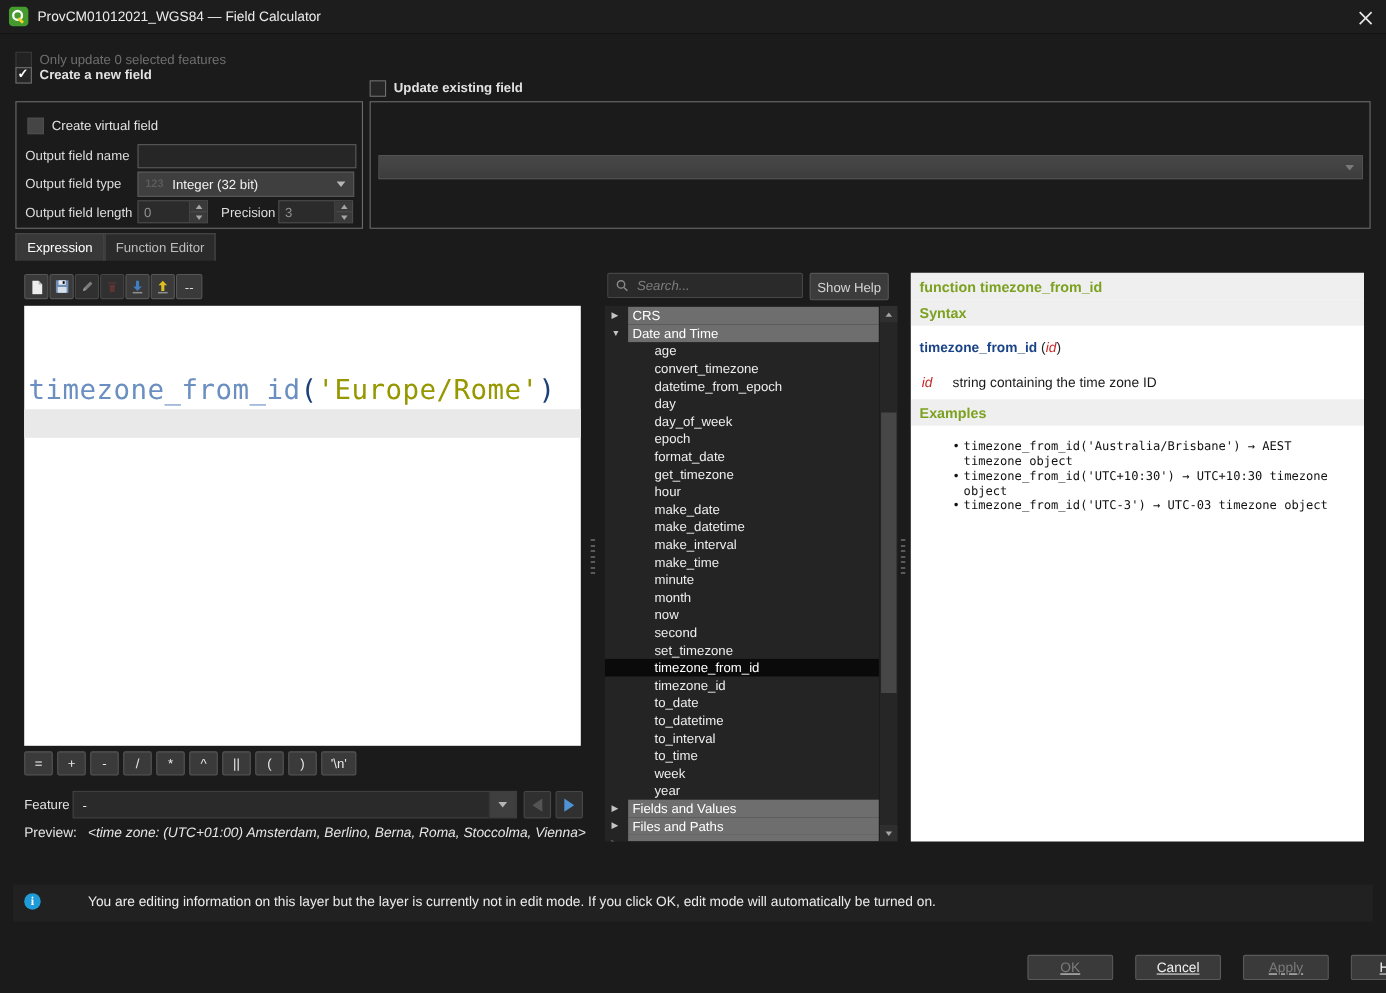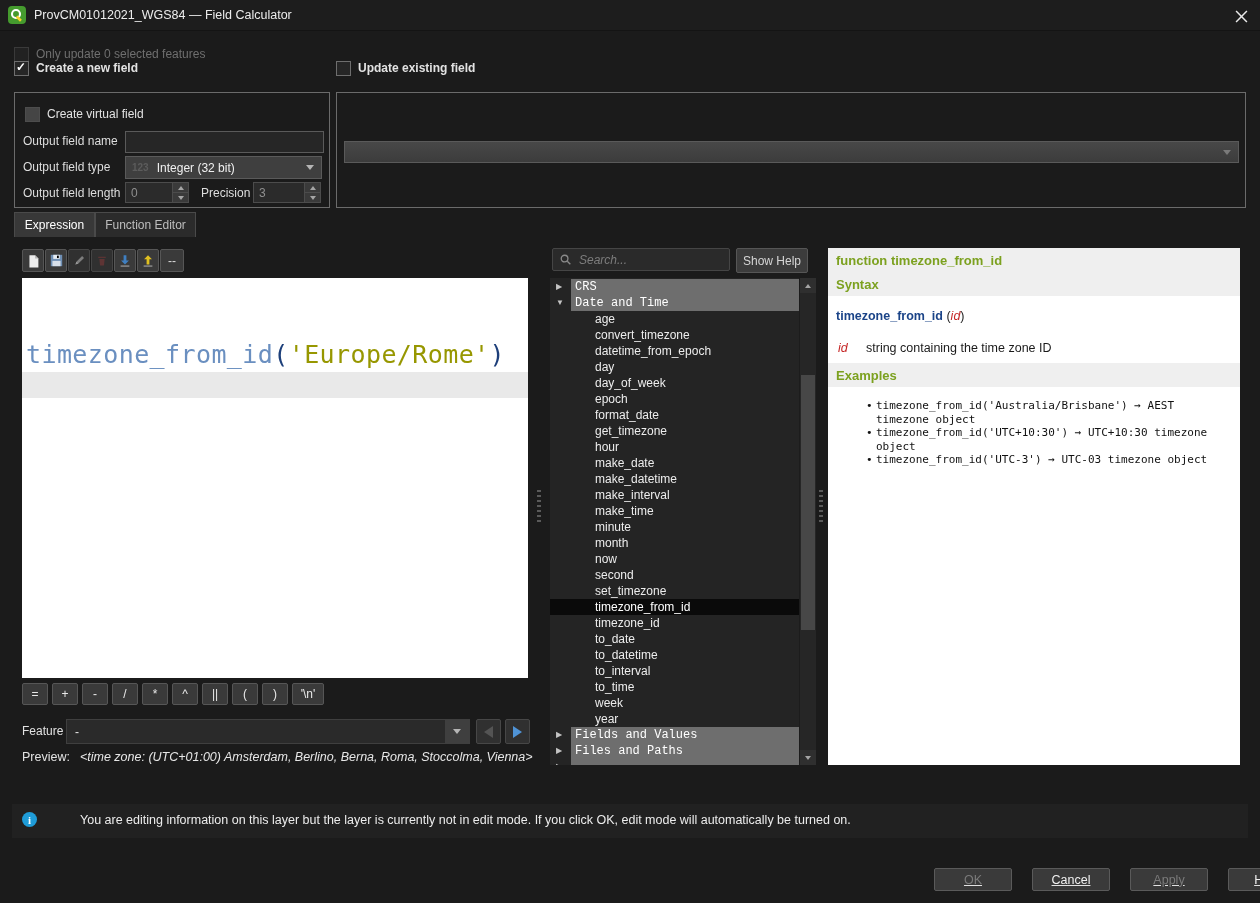--- a/index.html
+++ b/index.html
@@ -107,21 +107,21 @@
     justify-content:center;}
 
   .tree{position:absolute;left:550px;top:278px;width:266px;height:487px;background:#242424;
     overflow:hidden;}
   .tree-rows{position:absolute;left:0;top:1px;width:250px;}
   .tree-row{height:16px;line-height:16px;position:relative;white-space:nowrap;font-size:12px;}
   .tree-row .tw{position:absolute;left:6px;top:0;width:12px;font-size:8px;color:#c4c4c4;}
   .tree-row.group.collapsed .tw::before{content:"▶";}
   .tree-row.group.expanded .tw::before{content:"▼";}
   .tree-row.group .band{position:absolute;left:21px;right:0;top:0;bottom:0;background:#6e6e6e;
-    color:#fff;padding-left:4px;font-family:Liberation Mono, monospace;}
+    color:#fff;padding-left:4px;}
   .tree-row.leaf .band{display:block;padding-left:45px;color:#ededed;}
   .tree-row.leaf.selected{background:#0a0a0a;}
   .tree-row.leaf.selected .band{color:#fff;}
   .tree-row.partial{height:6px;overflow:hidden;}
 
   .vscroll{position:absolute;right:0;top:0;bottom:0;width:16px;background:#262626;
     border-left:1px solid #1c1c1c;}
   .vs-btn{position:absolute;left:0;width:16px;height:15px;background:#2f2f2f;display:flex;
     align-items:center;justify-content:center;}
   .vs-btn.up{top:0;}  .vs-btn.down{bottom:0;}
@@ -179,21 +179,21 @@
   </div>
 
   <div class="chkrow" style="left:14px;top:46px;">
     <span class="checkbox dim"></span>
     <span class="lbl dimtext">Only update 0 selected features</span>
   </div>
   <div class="chkrow" style="left:14px;top:60px;">
     <span class="checkbox checked"></span>
     <span class="lbl b">Create a new field</span>
   </div>
-  <div class="chkrow" style="left:336px;top:60px;">
+  <div class="chkrow" style="left:336px;top:72px;">
     <span class="checkbox"></span>
     <span class="lbl b">Update existing field</span>
   </div>
 
   <div class="groupbox" style="left:14px;top:92px;width:314px;height:114px;">
     <div class="chkrow" style="left:10px;top:13px;">
       <span class="checkbox disabled"></span>
       <span class="lbl">Create virtual field</span>
     </div>
     <div class="fieldlabel" style="left:8px;top:41px;">Output field name</div>

